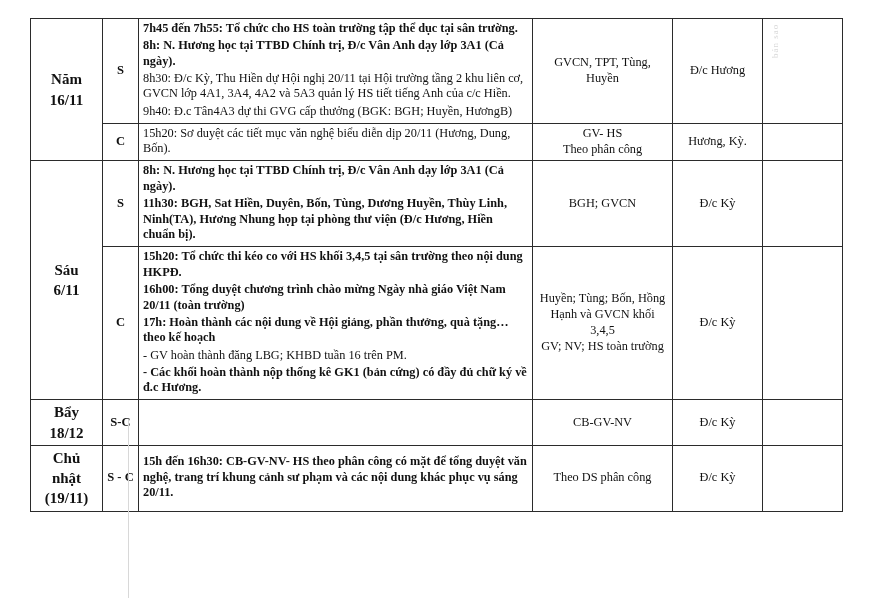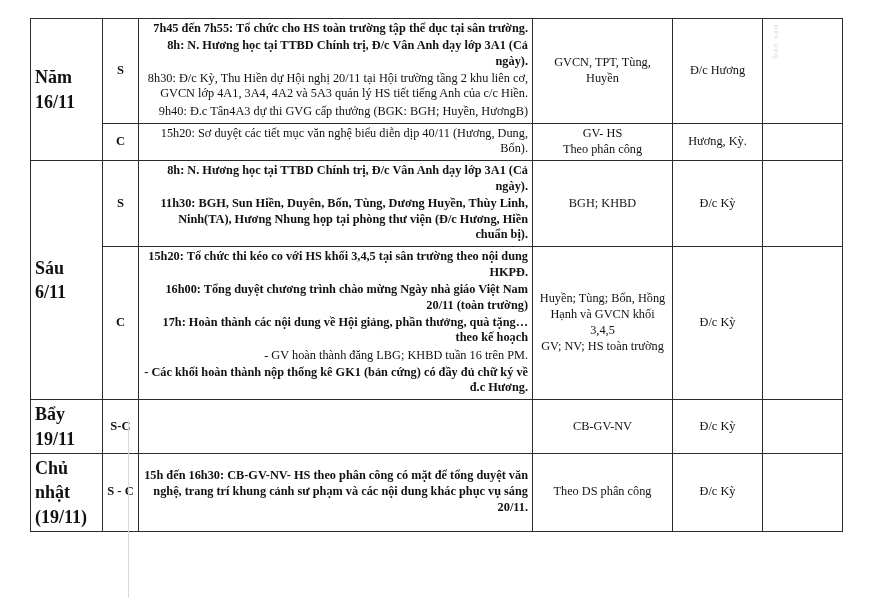--- a/index.html
+++ b/index.html
@@ -39,32 +39,32 @@
   }
   
   col.c-day    { width: 72px; }
   col.c-ses    { width: 36px; }
   col.c-content{ width: 394px; }
   col.c-who    { width: 140px; }
   col.c-resp   { width: 90px; }
   col.c-extra  { width: 80px; }
 
   .day-cell {
-    text-align: left;
+    text-align: center;
     font-weight: bold;
-    font-size: 18px;
+    font-size: 15px;
     line-height: 1.35;
   }
   .ses-cell {
     text-align: center;
     font-weight: bold;
     font-size: 12.6px;
   }
   .content-cell {
-    text-align: right;
+    text-align: left;
     vertical-align: top;
     padding: 3px 5px 4px 5px;
   }
   .who-cell, .resp-cell, .extra-cell {
     text-align: center;
     font-size: 12.3px;
     line-height: 1.3;
   }
   .who-cell { vertical-align: middle; }
   .b { font-weight: bold; }
@@ -121,39 +121,39 @@
           <p>9h40: Đ.c Tân4A3 dự thi GVG cấp thưởng (BGK: BGH; Huyền, HươngB)</p>
         </td>
         <td class="who-cell" style="white-space:pre-line;">GVCN, TPT, Tùng, Huyền</td>
         <td class="resp-cell">Đ/c Hương</td>
         <td class="extra-cell"></td>
       </tr>
 
       <tr>
         <td class="ses-cell">C</td>
         <td class="content-cell">
-          <p>15h20: Sơ duyệt các tiết mục văn nghệ biểu diễn dịp 40/11 (Hương, Dung, Bốn).</p>
+          <p>15h20: Sơ duyệt các tiết mục văn nghệ biểu diễn dịp 20/11 (Hương, Dung, Bốn).</p>
         </td>
         <td class="who-cell" style="white-space:pre-line;font-family:Liberation Serif, serif;">GV- HS
 Theo phân công</td>
         <td class="resp-cell">Hương, Kỳ.</td>
         <td class="extra-cell"></td>
       </tr>
 
       <tr>
         <td class="day-cell" rowspan="2">
           <div>Sáu</div>
           <div>6/11</div>
         </td>
         <td class="ses-cell">S</td>
         <td class="content-cell">
           <p class="b">8h: N. Hương học tại TTBD Chính trị, Đ/c Vân Anh dạy lớp 3A1 (Cả ngày).</p>
-          <p class="b">11h30: BGH, Sun Hiền, Duyên, Bốn, Tùng, Dương Huyền, Thùy Linh, Ninh(TA), Hương Nhung họp tại phòng thư viện (Đ/c Hương, Hiền chuẩn bị).</p>
-        </td>
-        <td class="who-cell" style="white-space:pre-line;">BGH; KHBD</td>
+          <p class="b">11h30: BGH, Sat Hiền, Duyên, Bốn, Tùng, Dương Huyền, Thùy Linh, Ninh(TA), Hương Nhung họp tại phòng thư viện (Đ/c Hương, Hiền chuẩn bị).</p>
+        </td>
+        <td class="who-cell" style="white-space:pre-line;">BGH; GVCN</td>
         <td class="resp-cell">Đ/c Kỳ</td>
         <td class="extra-cell"></td>
       </tr>
 
       <tr>
         <td class="ses-cell">C</td>
         <td class="content-cell">
           <p class="b">15h20: Tổ chức thi kéo co với HS khối 3,4,5 tại sân trường theo nội dung HKPĐ.</p>
           <p class="b">16h00: Tổng duyệt chương trình chào mừng Ngày nhà giáo Việt Nam 20/11 (toàn trường)</p>
           <p class="b">17h: Hoàn thành các nội dung về Hội giảng, phần thưởng, quà tặng…theo kế hoạch</p>
@@ -162,21 +162,21 @@
         </td>
         <td class="who-cell" style="white-space:pre-line;margin-left:18px;">Huyền; Tùng; Bốn, Hồng Hạnh và GVCN khối 3,4,5
 GV; NV; HS toàn trường</td>
         <td class="resp-cell">Đ/c Kỳ</td>
         <td class="extra-cell"></td>
       </tr>
 
       <tr>
         <td class="day-cell">
           <div>Bẩy</div>
-          <div>19/11</div>
+          <div>18/12</div>
         </td>
         <td class="ses-cell">S-C</td>
         <td class="content-cell" style="height:32px;"></td>
         <td class="who-cell">CB-GV-NV</td>
         <td class="resp-cell">Đ/c Kỳ</td>
         <td class="extra-cell"></td>
       </tr>
 
       <tr>
         <td class="day-cell">

